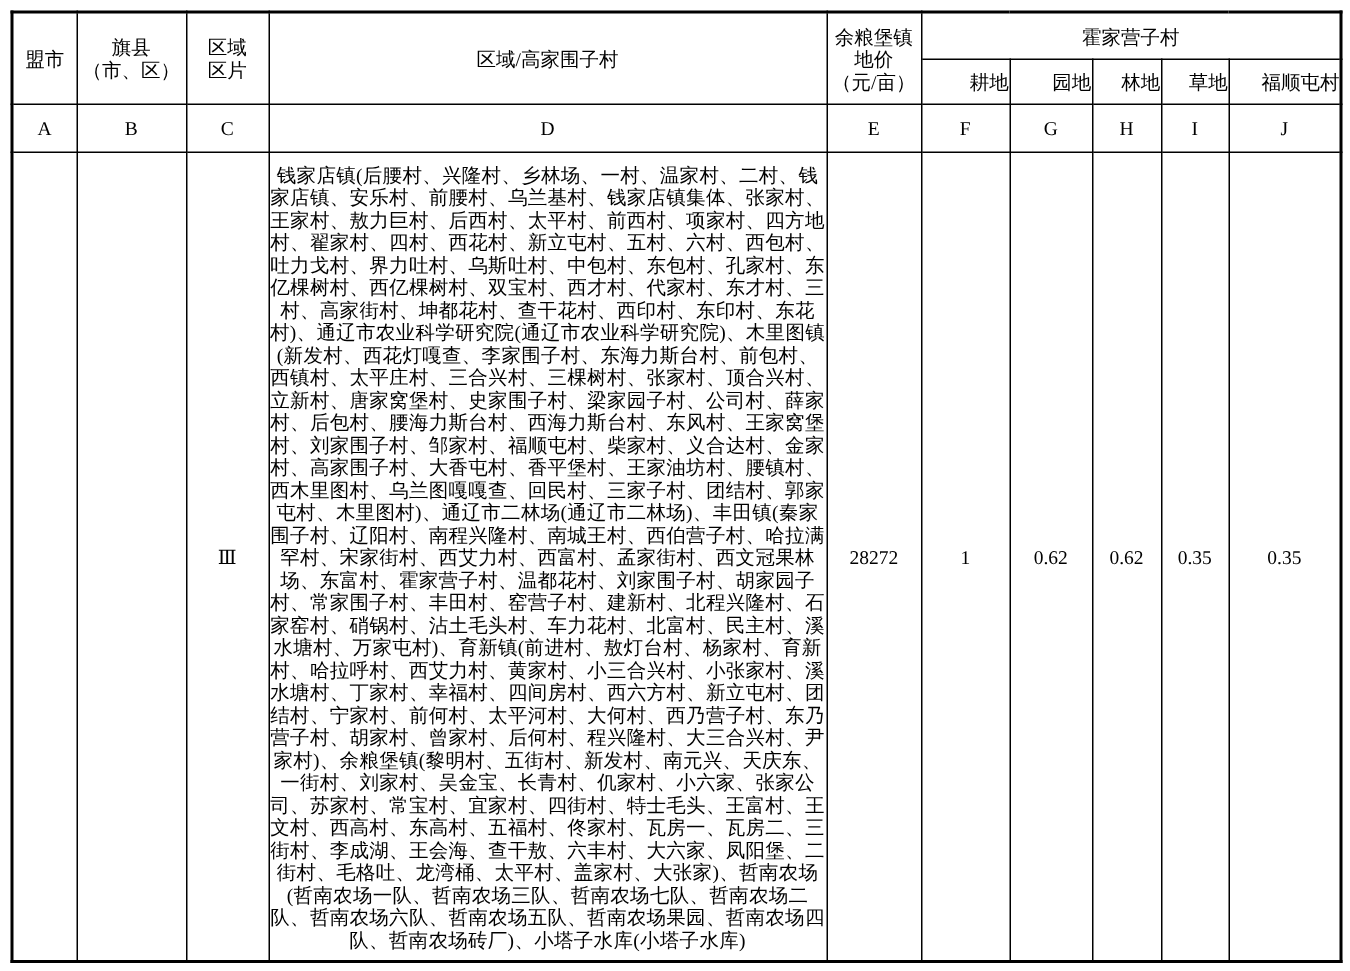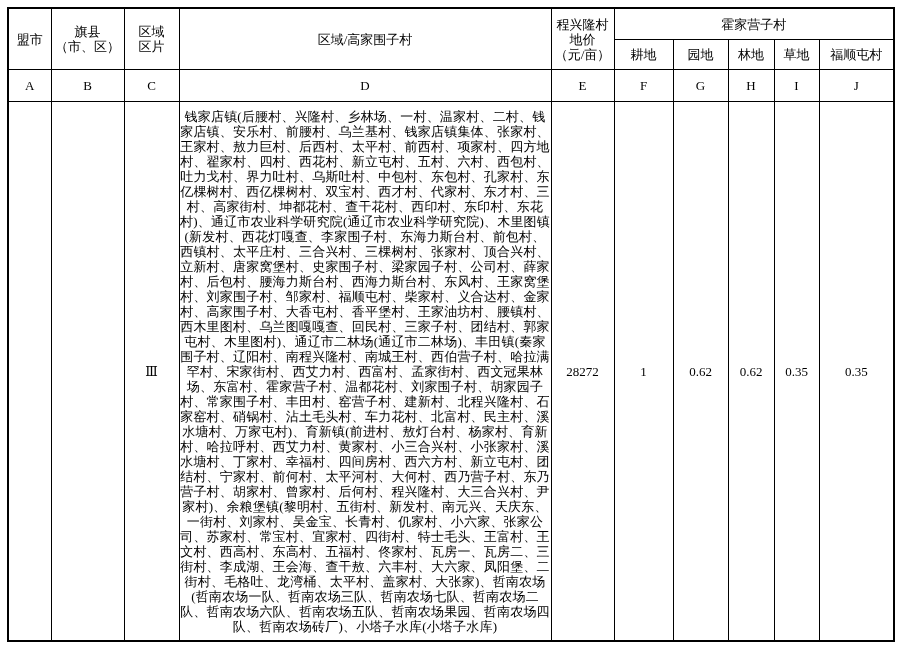--- a/index.html
+++ b/index.html
@@ -32,21 +32,21 @@
     border: 1px solid #000000;
     padding: 0;
     font-weight: normal;
     text-align: center;
     vertical-align: middle;
     font-size: 13px;
     line-height: 15px;
     overflow: hidden;
   }
   tr.h1 th { height: 30px; }
-  tr.h2 th { height: 29px; }
+  tr.h2 th { height: 29px; text-align: right; }
   tr.letters td { height: 31px; font-size: 13px; font-family: "Liberation Serif", serif; }
   .pre { white-space: pre-line; }
   td.desc-cell {
     text-align: justify;
     vertical-align: top;
     padding: 2px 3px 2px 4px;
     font-size: 12.6px;
     line-height: 13.25px;
     letter-spacing: 0.2px;
   }
@@ -71,21 +71,21 @@
       <col style="width:75px">
     </colgroup>
     <tbody>
         <tr class="h1">
       <th rowspan="2" class="pre">盟市</th>
       <th rowspan="2" class="pre">旗县
 （市、区）</th>
       <th rowspan="2" class="pre">区域
 区片</th>
       <th rowspan="2">区域/高家围子村</th>
-      <th rowspan="2" class="pre">程兴隆村
+      <th rowspan="2" class="pre">余粮堡镇
 地价
 （元/亩）</th>
       <th colspan="5">霍家营子村</th>
     </tr>
     <tr class="h2">
       <th>耕地</th>
       <th>园地</th>
       <th>林地</th>
       <th>草地</th>
       <th>福顺屯村</th>

